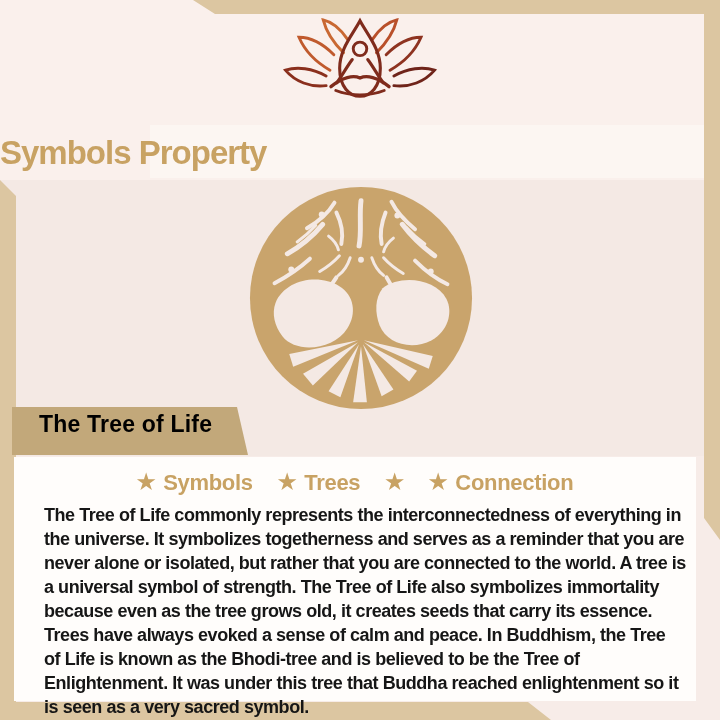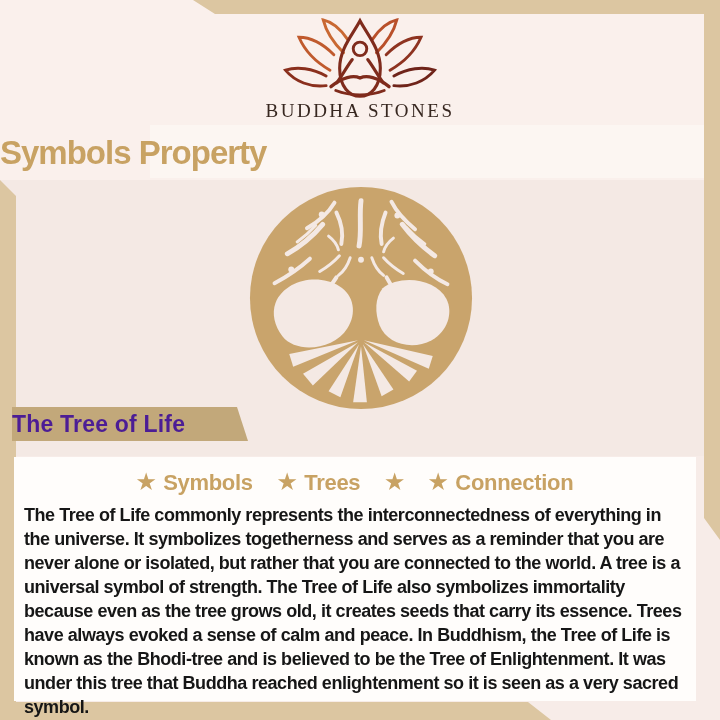--- a/index.html
+++ b/index.html
@@ -38,42 +38,42 @@
     font-family:"Liberation Serif", serif;
     font-size:19px;letter-spacing:2.5px;color:var(--brand-text);font-weight:500;
   }
   .title{
     position:absolute;left:0;top:134px;width:720px;
     font-size:33px;font-weight:bold;letter-spacing:-1px;color:var(--gold);
   }
   .tree{position:absolute;left:248px;top:185px;width:226px;height:226px;}
 
   .banner{
-    position:absolute;left:12px;top:407px;width:236px;height:34px;
+    position:absolute;left:12px;top:407px;width:236px;height:48px;
     background:var(--banner);
     clip-path:polygon(0 0, calc(100% - 11px) 0, 100% 100%, 0 100%);
-    color:#4c1d95;font-size:23px;font-weight:bold;line-height:34px;
-    letter-spacing:0.2px;
+    color:#000000;font-size:23px;font-weight:bold;line-height:34px;
+    padding-left:27px;letter-spacing:0.2px;
   }
 
   .content-box{
     position:absolute;left:14px;top:457px;width:682px;height:244px;
     background:var(--box);
   }
   .attrs{
     display:flex;justify-content:center;align-items:center;
     gap:25px;margin-top:8px;height:36px;
     color:var(--gold);font-size:22px;font-weight:bold;letter-spacing:-0.3px;
   }
   .attr{display:flex;align-items:center;gap:8px;}
   .attr .star{font-size:21px;transform:translateY(-1px);}
   .desc{
     padding:2px 10px 0 10px;
     font-size:18px;font-weight:bold;line-height:24px;
-    letter-spacing:-0.45px;color:var(--body-text);
+    letter-spacing:-0.45px;color:var(--body-text);margin-left:20px;
   }
 </style>
 </head>
 <body>
 
 <div class="page">
 
   <div class="sec-top"></div>
   <div class="sec-titleband"></div>
   <div class="titleband-light"></div>
@@ -100,21 +100,20 @@
       <path d="M85,7 C77,22 64,36 64,56 C64,75 74,85 85,85 C96,85 106,75 106,56 C106,36 93,22 85,7 Z" stroke="#7f2b1c" stroke-width="3.2"></path>
 
       <circle cx="85" cy="36" r="7" stroke="#7f2b1c" stroke-width="3"></circle>
       <path d="M77,47 C71,55 67,63 61,71" stroke="#7f2b1c" stroke-width="3.2"></path>
       <path d="M93,47 C99,55 103,63 109,71" stroke="#7f2b1c" stroke-width="3.2"></path>
       <path d="M55,75 C67,65 78,63 85,66 C92,63 103,65 115,75" stroke="#7f2b1c" stroke-width="3.4"></path>
       <path d="M60,79 C75,85 95,85 110,79" stroke="#7f2b1c" stroke-width="3"></path>
     </g>
   </svg>
 
-  <div class="brand">BUDDHA STONES</div>
 
   <div class="title">Symbols Property</div>
 
   <svg class="tree" viewBox="0 0 230 230" aria-hidden="true">
     <circle cx="115" cy="115" r="113" fill="#c9a46c"></circle>
     <g fill="#f4e9e4" stroke="none">
       <path d="M28,120 C38,96 72,90 93,103 C108,112 111,131 101,146 C87,168 49,172 35,154 C27,143 24,131 28,120 Z"></path>
       <path d="M137,105 C155,91 191,95 202,116 C209,130 203,149 187,158 C166,169 141,161 134,143 C129,130 129,115 137,105 Z"></path>
       <path d="M112,160 L56,192 L66,204 Z"></path>
       <path d="M113,162 L82,210 L94,216 Z"></path>

